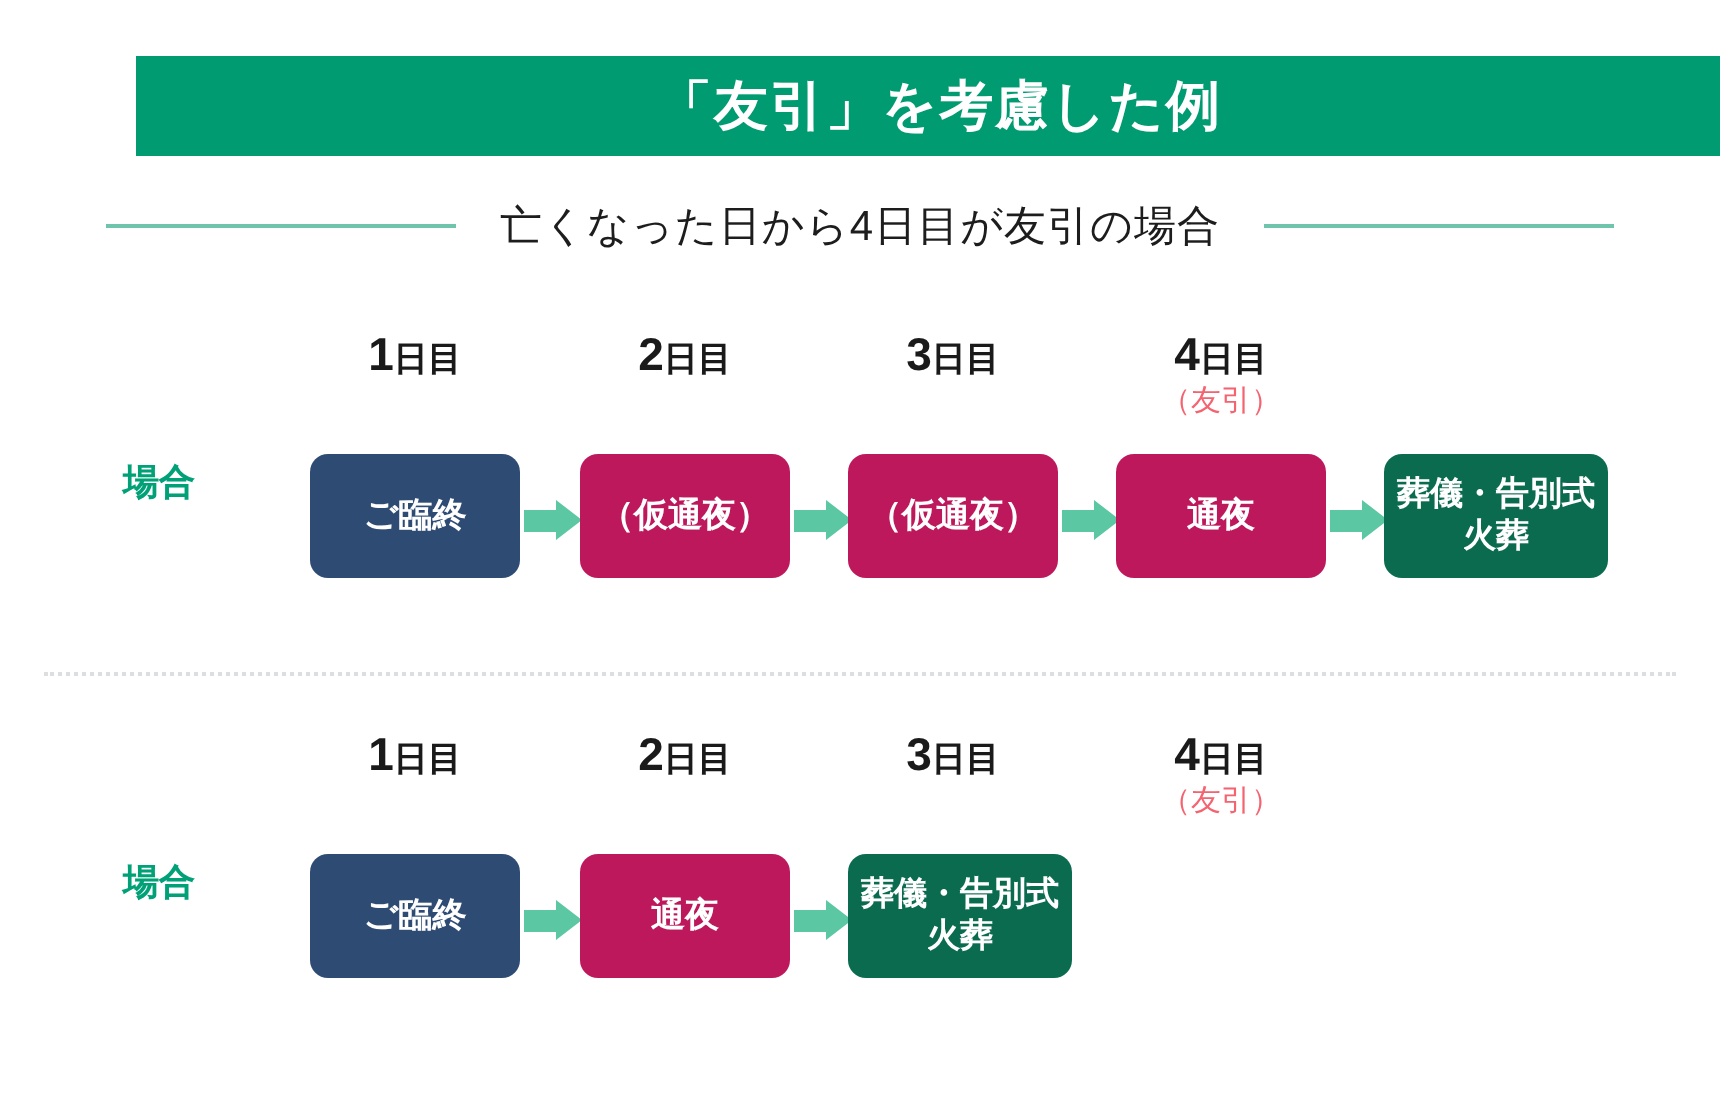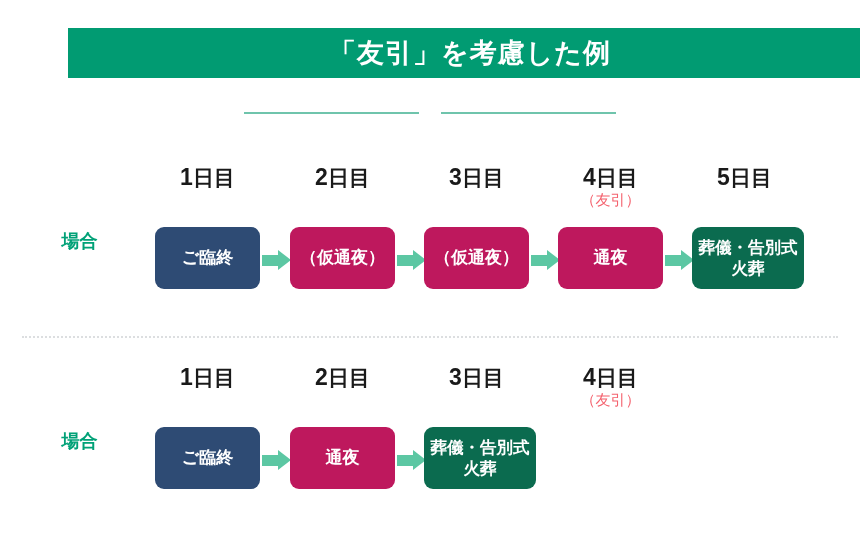--- a/index.html
+++ b/index.html
@@ -81,21 +81,21 @@
     top: 10px;
   }
   .day-main {
     font-size: 21px;
     font-weight: bold;
     color: #1a1a1a;
     line-height: 1.05;
     white-space: nowrap;
   }
   .day-main .dn { font-size: 23px; }
-  .day-main .du { font-size: 21px; font-weight: bold; letter-spacing: 0px;}
+  .day-main .du { font-size: 17px; font-weight: bold; letter-spacing: 0px;}
   .day-note {
     font-size: 15px;
     color: #F4636F;
     line-height: 1.5;
     white-space: nowrap;
   }
 
   .flow-row {
     position: relative;
     height: 78px;
@@ -171,20 +171,21 @@
 </style>
 </head>
 <body>
 
 <div class="banner">
   <div class="banner-title">「友引」を考慮した例</div>
 </div>
 
 <div class="subtitle-row">
   <div class="rule rule-left"></div>
+  <div class="subtitle-text">亡くなった日から4日目が友引の場合</div>
   <div class="rule rule-right"></div>
 </div>
 
 <div class="section section-upper">
 
   <div class="day-row">
     <div class="day-cell" style="left:155px">
       <div class="day-main"><span class="dn">1</span><span class="du">日目</span></div>
       <div class="day-note"></div>
     </div>
@@ -192,24 +193,20 @@
       <div class="day-main"><span class="dn">2</span><span class="du">日目</span></div>
       <div class="day-note"></div>
     </div>
     <div class="day-cell" style="left:424px">
       <div class="day-main"><span class="dn">3</span><span class="du">日目</span></div>
       <div class="day-note"></div>
     </div>
     <div class="day-cell" style="left:558px">
       <div class="day-main"><span class="dn">4</span><span class="du">日目</span></div>
       <div class="day-note">（友引）</div>
-    </div>
-    <div class="day-cell" style="left:692px">
-      <div class="day-main"><span class="dn">5</span><span class="du">日目</span></div>
-      <div class="day-note"></div>
     </div>
   </div>
 
   <div class="flow-row">
     <div class="side-label">
       <div>場合</div>
     </div>
 
     <div class="node node-dark" style="left:155px">ご臨終</div>
     <div class="arrow" style="left:262px">

